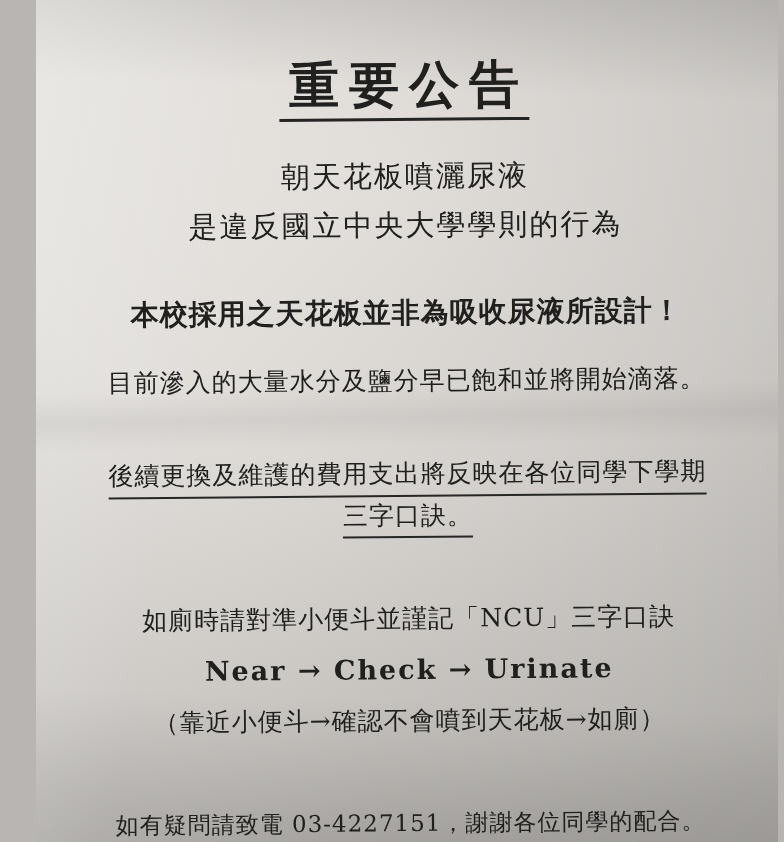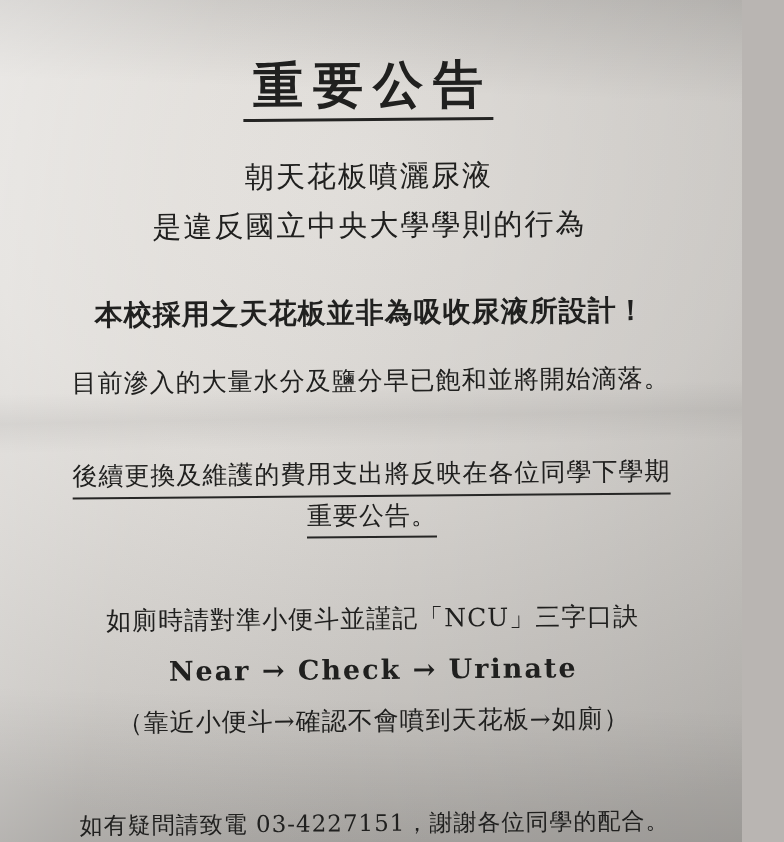--- a/index.html
+++ b/index.html
@@ -16,20 +16,21 @@
 
   
   #notice-sheet {
     position: relative;
     width: 742px;
     height: 842px;
     background:
       radial-gradient(ellipse 120% 80% at 50% 20%, #e6e3df 0%, #dedbd7 45%, #cfccc8 75%, #c2bfbb 100%);
     box-sizing: border-box;
     overflow: hidden;
+    margin-left: 36px;
   }
   
   #notice-sheet::before {
     content: "";
     position: absolute;
     inset: 0;
     background:
       linear-gradient(100deg, rgba(255,255,255,0.35) 0%, rgba(255,255,255,0.06) 25%, rgba(0,0,0,0.04) 55%, rgba(0,0,0,0.10) 100%),
       linear-gradient(182deg, rgba(0,0,0,0.12) 0%, rgba(0,0,0,0.00) 12%, rgba(0,0,0,0.00) 82%, rgba(0,0,0,0.13) 100%);
     pointer-events: none;
@@ -152,21 +153,21 @@
 
     <div class="line bold-statement">本校採用之天花板並非為吸收尿液所設計！</div>
 
     <div class="line note-line">目前滲入的大量水分及鹽分早已飽和並將開始滴落。</div>
 
     <div class="underlined-block">
       <div class="line">
         <span class="u">後續更換及維護的費用支出將反映在各位同學下學期</span>
       </div>
       <div class="line">
-        <span class="u">重要公告。</span>
+        <span class="u">三字口訣。</span>
       </div>
     </div>
 
     <div class="mnemonic-block">
       <div class="line mnemonic-lead">如廁時請對準小便斗並謹記「NCU」三字口訣</div>
       <div class="line mnemonic-en">Near → Check → Urinate</div>
       <div class="line mnemonic-zh">（靠近小便斗→確認不會噴到天花板→如廁）</div>
     </div>
 
     <div class="line footer-line">如有疑問請致電 03-4227151，謝謝各位同學的配合。</div>

